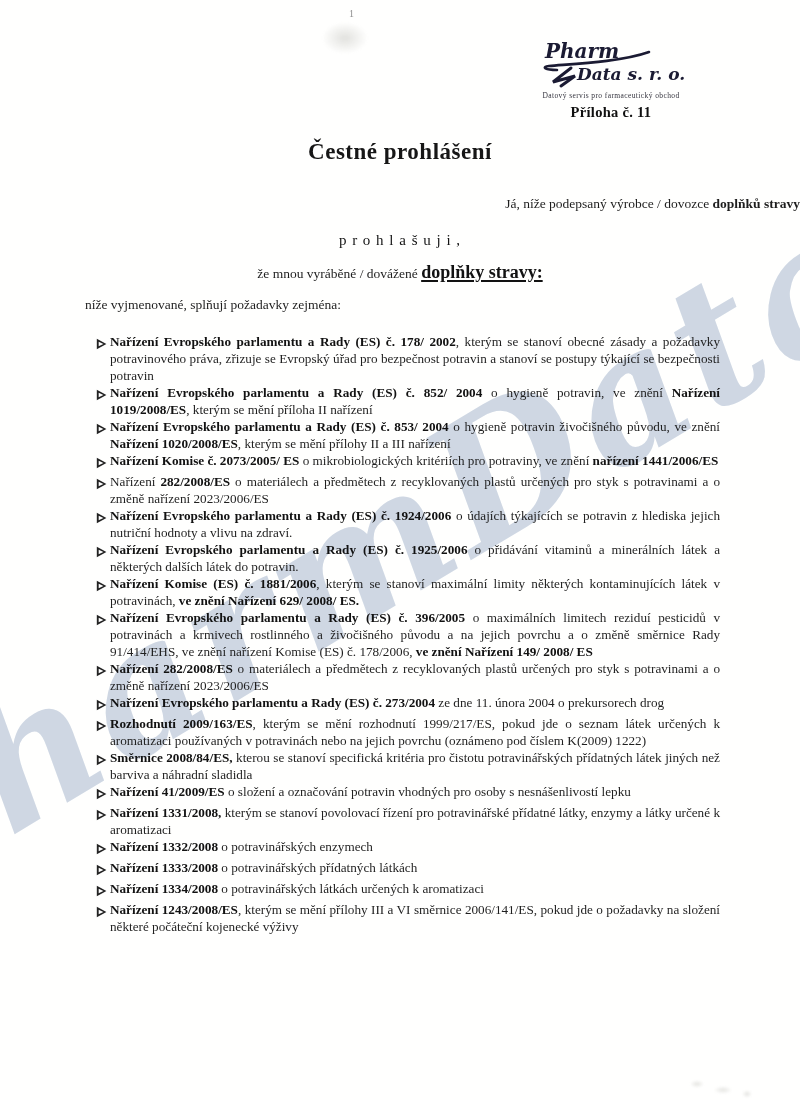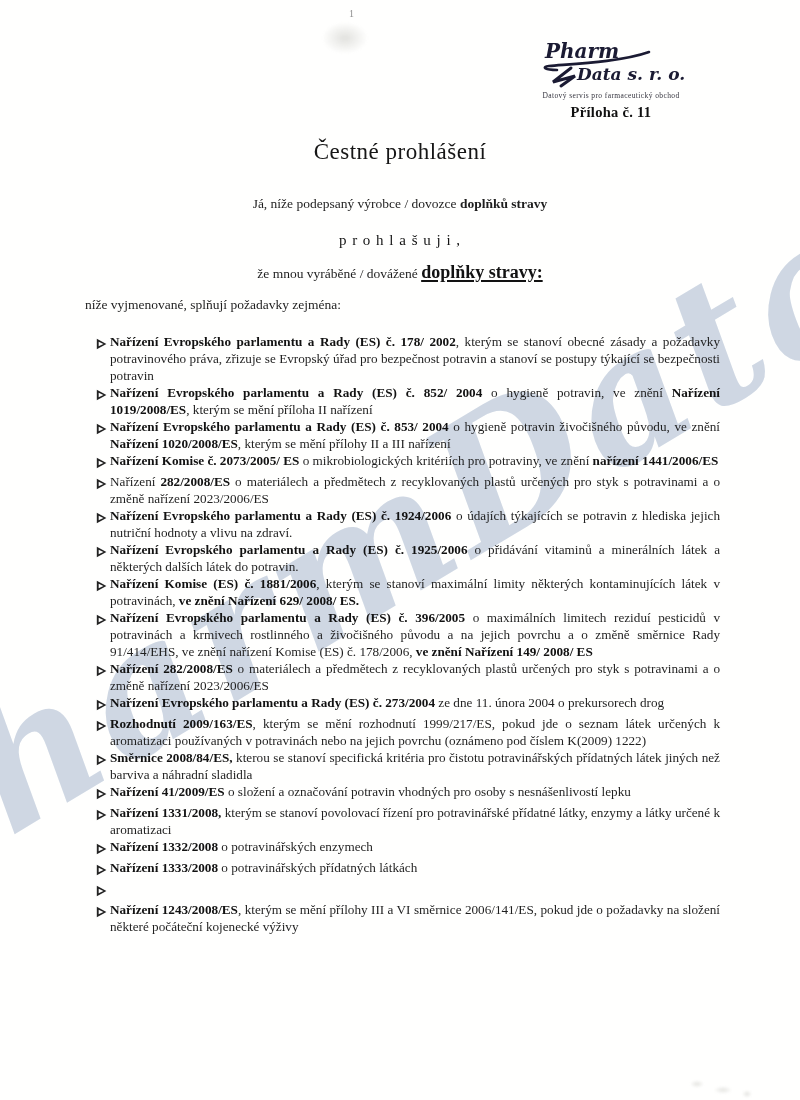--- a/index.html
+++ b/index.html
@@ -26,23 +26,23 @@
 
   
   .logo-block { position:absolute; top:40px; right:104px; width:170px; text-align:center; z-index:2; }
   .logo-svg { display:block; margin:0 auto; }
   .logo-tagline { font-size:7.5px; letter-spacing:.4px; color:#33333d; margin-top:1px;
     font-family:"Liberation Serif",serif; white-space:nowrap; }
   .attachment { font-size:14.5px; font-weight:bold; color:#101010; margin-top:4px;
     letter-spacing:.3px; }
 
   .title { position:absolute; top:139px; left:0; width:100%; text-align:center;
-    font-size:23px; font-weight:normal; letter-spacing:.5px; color:#161616; z-index:2; }
-
-  .intro1 { position:absolute; top:196px; left:0; width:100%; text-align:center;
+    font-size:23px; font-weight:bold; letter-spacing:.5px; color:#161616; z-index:2; }
+
+  .intro1 { position:absolute; top:196px; left:0; width:100%; text-align:right;
     font-size:13.5px; z-index:2; }
   .intro1 .b { font-weight:bold; }
 
   .declare { position:absolute; top:232px; left:0; width:100%; text-align:center;
     font-size:15px; font-weight:normal; letter-spacing:1px; color:#141414; z-index:2; }
 
   .subject { position:absolute; top:262px; left:0; width:100%; text-align:center;
     font-size:13.5px; z-index:2; }
   .subject .big { font-size:18px; font-weight:bold; text-decoration:underline;
     text-decoration-thickness:1.5px; text-underline-offset:2px; color:#121212; }
@@ -210,20 +210,21 @@
             <path d="M0.8 0.8 L10.4 6 L0.8 11.2 Z" fill="#232323"></path>
             <path d="M2.7 3.7 L7.4 6 L2.7 8.3 Z" fill="#ffffff"></path>
           </svg></span>
         <span class="li-text"><span class="b">Nařízení 1333/2008</span><span> o potravinářských přídatných látkách</span></span>
       </div>
       <div class="li">
         <span class="bullet"><svg width="11" height="12" viewBox="0 0 11 12">
             <path d="M0.8 0.8 L10.4 6 L0.8 11.2 Z" fill="#232323"></path>
             <path d="M2.7 3.7 L7.4 6 L2.7 8.3 Z" fill="#ffffff"></path>
           </svg></span>
+        <span class="li-text"><span class="b">Nařízení 1334/2008</span><span> o potravinářských látkách určených k aromatizaci</span></span>
       </div>
       <div class="li">
         <span class="bullet"><svg width="11" height="12" viewBox="0 0 11 12">
             <path d="M0.8 0.8 L10.4 6 L0.8 11.2 Z" fill="#232323"></path>
             <path d="M2.7 3.7 L7.4 6 L2.7 8.3 Z" fill="#ffffff"></path>
           </svg></span>
         <span class="li-text"><span class="b">Nařízení 1243/2008/ES</span><span>, kterým se mění přílohy III a VI směrnice 2006/141/ES, pokud jde o požadavky na složení některé počáteční kojenecké výživy</span></span>
       </div>
     </div>
 

